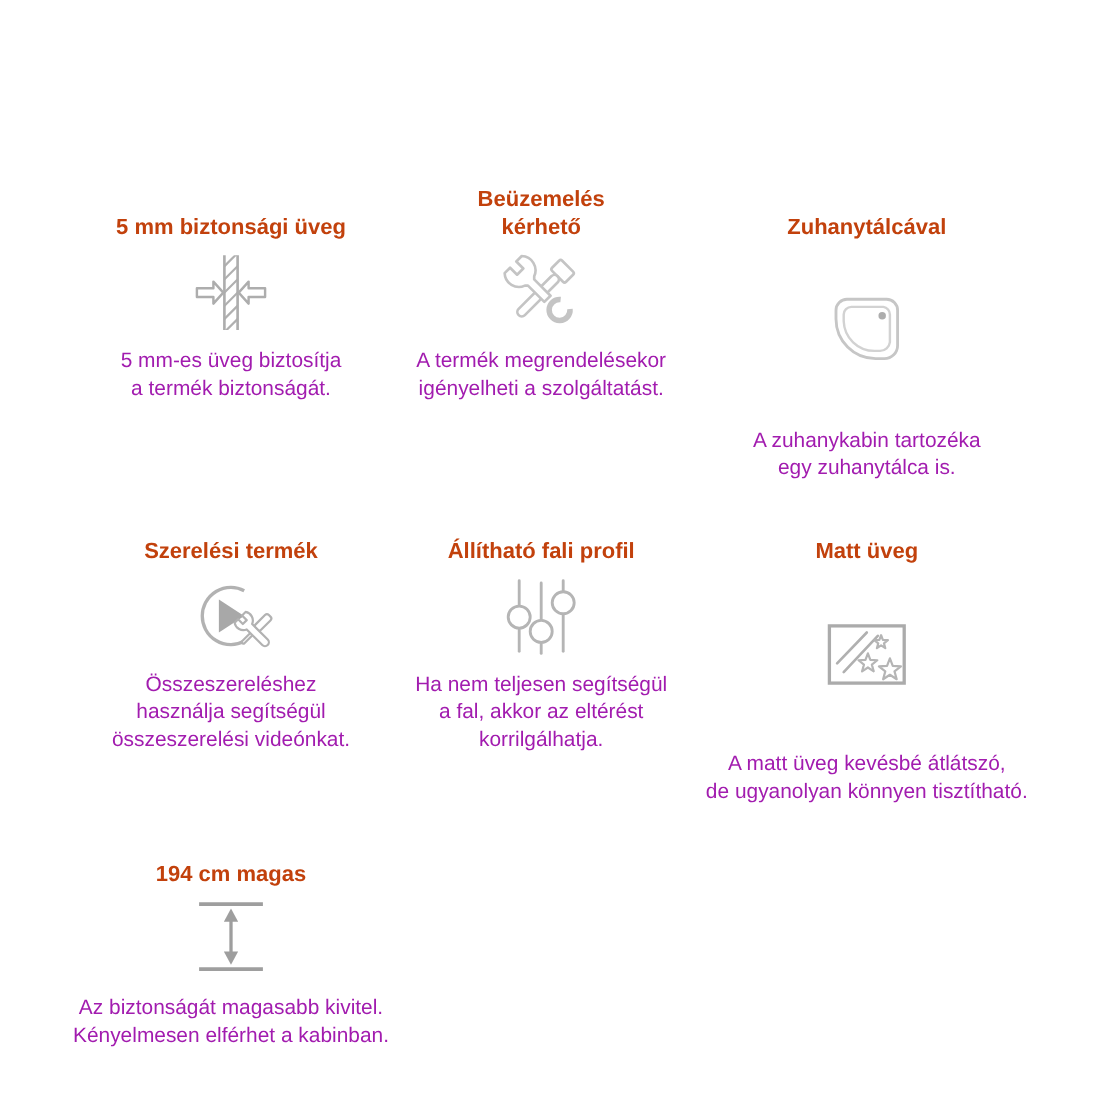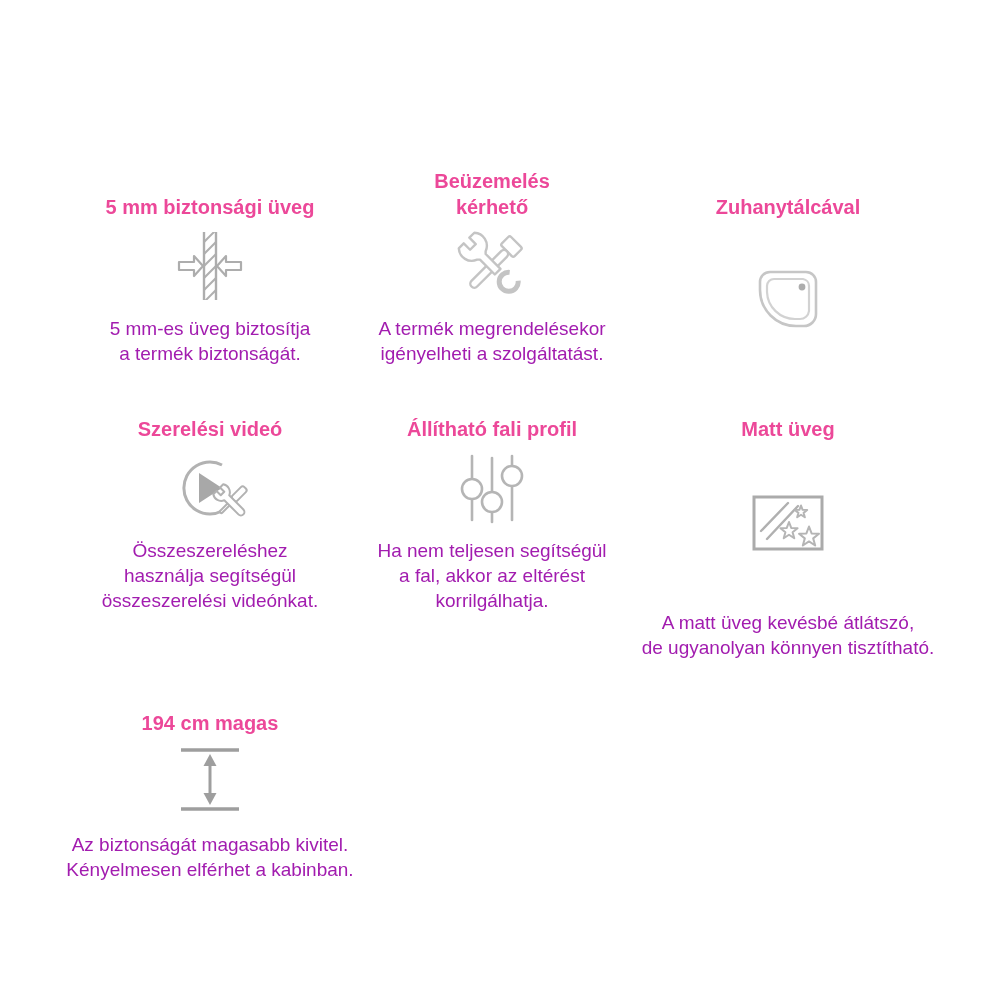--- a/index.html
+++ b/index.html
@@ -27,21 +27,21 @@
   }
   
   .cell:nth-child(3n+2) { position: relative; left: -18px; }
   .cell:nth-child(3n)   { position: relative; left: -12px; gap: 36px; }
 
   .feature-title {
     margin: 0;
     font-size: 20px;
     line-height: 26px;
     font-weight: bold;
-    color: #ec4899;
+    color: #c2410c;
     white-space: pre;
     display: flex;
     flex-direction: column;
     justify-content: flex-end;
   }
   
   .cell:nth-child(-n+3) .feature-title { min-height: 52px; }
 
   .feature-icon {
     height: 80px;
@@ -116,24 +116,26 @@
 
   <section class="cell">
     <h3 class="feature-title">Zuhanytálcával</h3>
     <div class="feature-icon">
       <svg viewBox="0 0 80 80">
         <path d="M22 10 H58 A10 10 0 0 1 68 20 V52 A12 12 0 0 1 56 64 H48 A36 36 0 0 1 12 28 V20 A10 10 0 0 1 22 10 Z" fill="#ffffff" stroke="#c6c6c6" stroke-width="2.6"></path>
         <path d="M26 17 H55 A7 7 0 0 1 61 24 V49 A9 9 0 0 1 52 57 H47 A28 28 0 0 1 19 30 V24 A7 7 0 0 1 26 17 Z" fill="#ffffff" stroke="#d2d2d2" stroke-width="2.2"></path>
         <circle cx="54" cy="25" r="3.4" fill="#adadad"></circle>
       </svg>
     </div>
-  </section>
-
-  <section class="cell">
-    <h3 class="feature-title">Szerelési videó</h3>
+    <p class="feature-desc">A zuhanykabin tartozéka
+egy zuhanytálca is.</p>
+  </section>
+
+  <section class="cell">
+    <h3 class="feature-title">Szerelési termék</h3>
     <div class="feature-icon">
       <svg viewBox="0 0 80 80">
         <path d="M52 17 A26 26 0 1 0 52 63" fill="none" stroke="#b2b2b2" stroke-width="3"></path>
         <polygon points="29,25 29,55 52,40" fill="#a8a8a8"></polygon>
         <g fill="#ffffff" stroke="#b2b2b2" stroke-width="2" stroke-linejoin="round">
           <g transform="rotate(45 61 54)">
             <rect x="57.5" y="34" width="7" height="17" rx="2.5"></rect>
             <rect x="59.6" y="51" width="2.8" height="18" rx="1.2"></rect>
           </g>
           <g transform="rotate(-45 61 54)">

